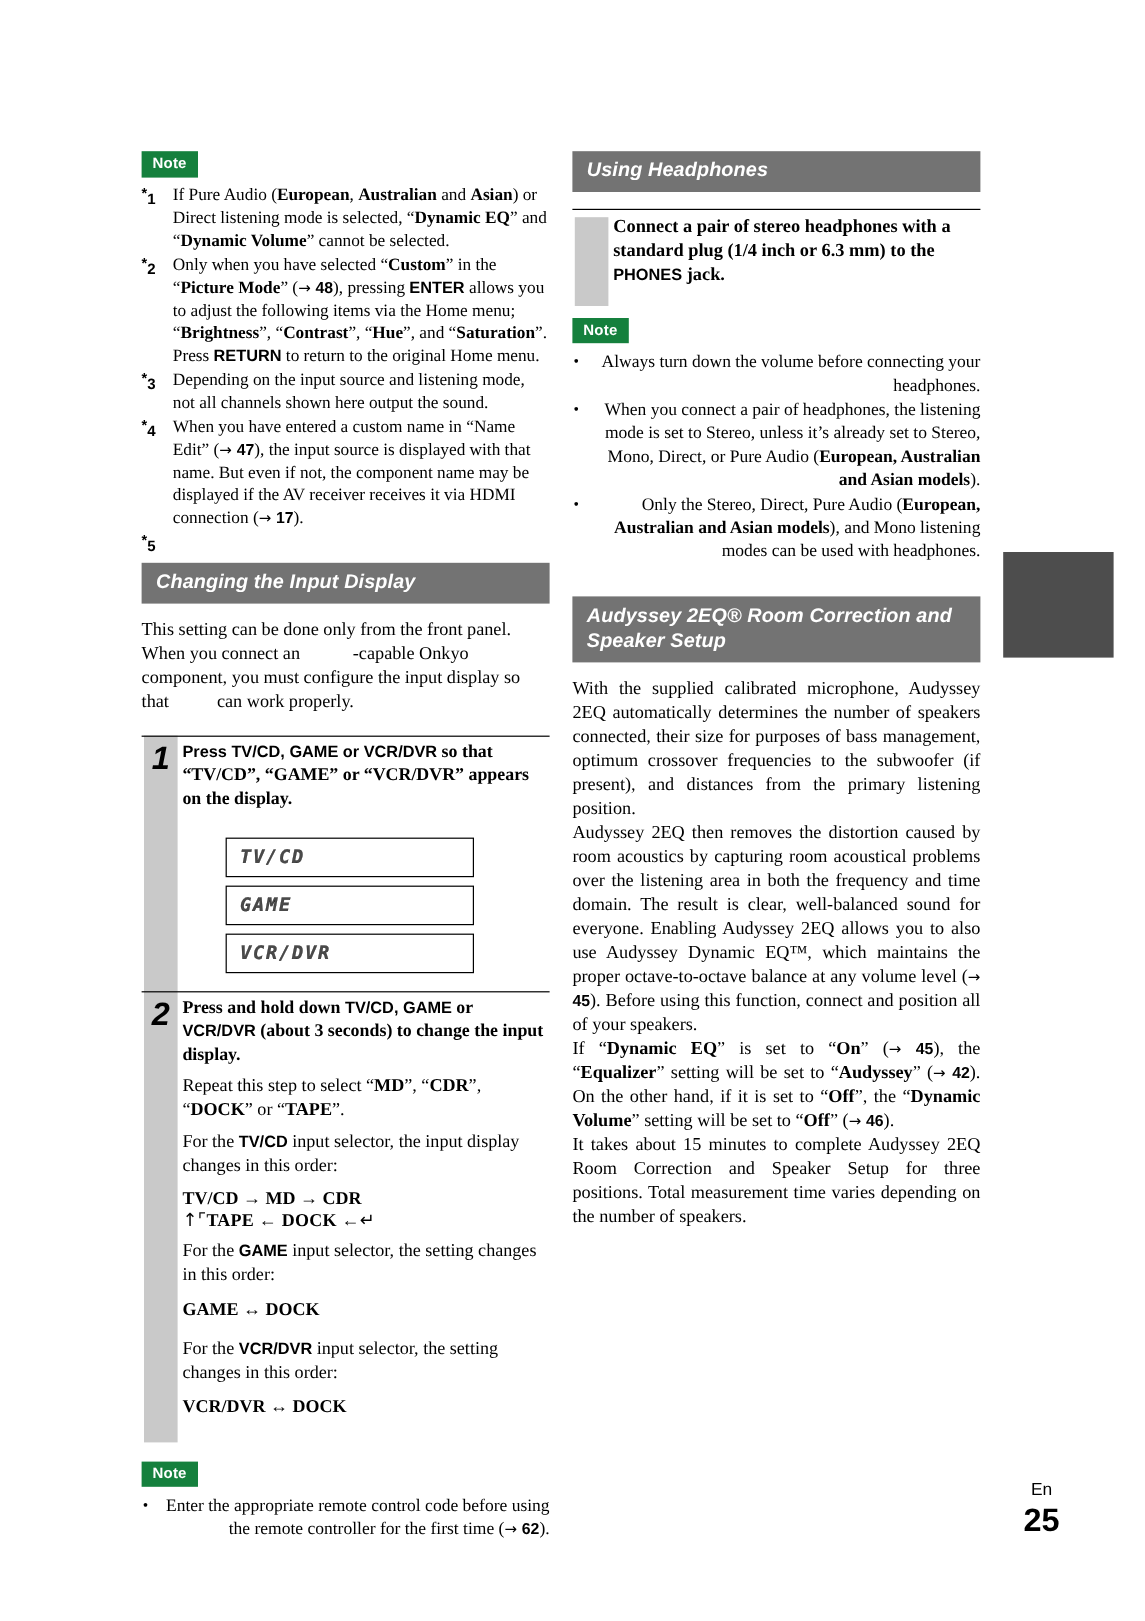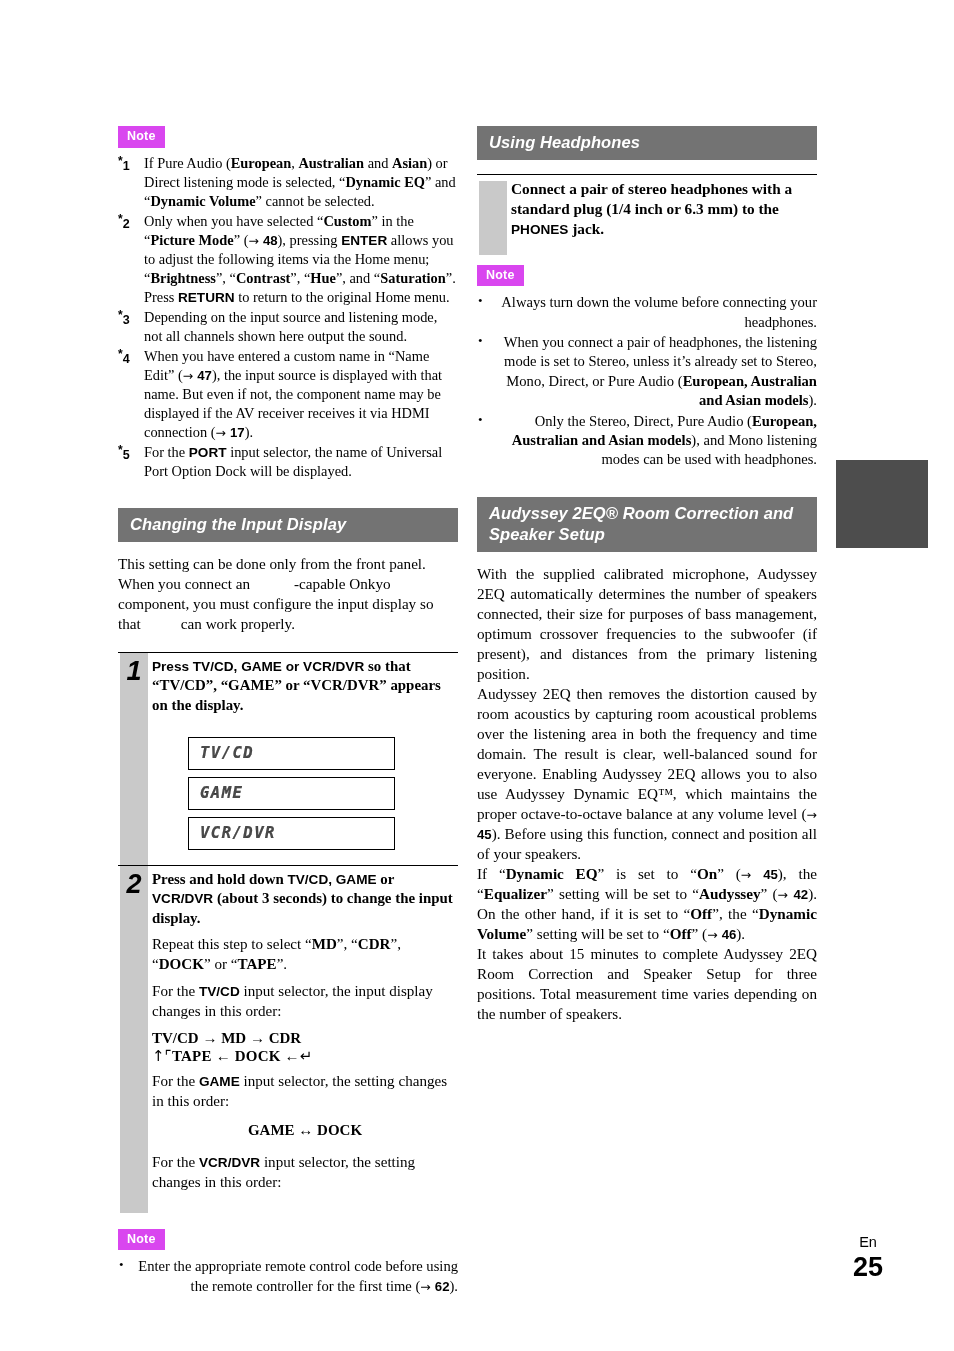--- a/index.html
+++ b/index.html
@@ -26,21 +26,21 @@
     position: absolute;
     top: 126px;
     width: 340px;
   }
   .col-left  { left: 118px; }
   .col-right { left: 477px; }
 
   
   .note-badge {
     display: inline-block;
-    background: #d946ef;
+    background: #15803d;
     color: #ffffff;
     font-family: "Liberation Sans", sans-serif;
     font-weight: bold;
     font-size: 12.5px;
     line-height: 1;
     padding: 4px 9px 5px 9px;
     letter-spacing: .2px;
   }
 
   
@@ -214,21 +214,21 @@
     font-size: 15px;
     margin: 9px 0 0 0;
     line-height: 1.16;
   }
   .flow .a { font-family: "DejaVu Sans", sans-serif; font-weight: normal; }
   .flow-row2 { letter-spacing: .2px; }
   .flow-simple {
     font-family: "Liberation Serif", serif;
     font-weight: bold;
     font-size: 15px;
-    text-align: center;
+    text-align: left;
     margin: 10px 0 0 0;
   }
 
   
   .callout {
     position: relative;
     margin-top: 14px;
     padding-left: 34px;
     border-top: 1.6px solid #000;
   }
@@ -293,21 +293,21 @@
 
   <div class="col col-left">
 
     <div class="note-badge">Note</div>
 
     <ol class="footnotes" id="footnote-list">
         <li><span class="fnum"><sup>*</sup>1</span><span>If Pure Audio (<b class="serif">European</b>, <b class="serif">Australian</b> and <b class="serif">Asian</b>) or Direct listening mode is selected, “<b class="serif">Dynamic EQ</b>” and “<b class="serif">Dynamic Volume</b>” cannot be selected.</span></li>
         <li><span class="fnum"><sup>*</sup>2</span><span>Only when you have selected “<b class="serif">Custom</b>” in the “<b class="serif">Picture Mode</b>” (<span class="ref"><span class="arr">→ </span>48</span>), pressing <span class="sans-b">ENTER</span> allows you to adjust the following items via the Home menu; “<b class="serif">Brightness</b>”, “<b class="serif">Contrast</b>”, “<b class="serif">Hue</b>”, and “<b class="serif">Saturation</b>”. Press <span class="sans-b">RETURN</span> to return to the original Home menu.</span></li>
         <li><span class="fnum"><sup>*</sup>3</span><span>Depending on the input source and listening mode, not all channels shown here output the sound.</span></li>
         <li><span class="fnum"><sup>*</sup>4</span><span>When you have entered a custom name in “Name Edit” (<span class="ref"><span class="arr">→ </span>47</span>), the input source is displayed with that name. But even if not, the component name may be displayed if the AV receiver receives it via HDMI connection (<span class="ref"><span class="arr">→ </span>17</span>).</span></li>
-        <li><span class="fnum"><sup>*</sup>5</span><span>For the <span class="sans-b">PORT</span> input selector, the name of Universal Port Option Dock will be displayed.</span></li>
+        <li><span class="fnum"><sup>*</sup>5</span></li>
       </ol>
 
     <div class="sp26"></div>
 
     <div class="sec-head">Changing the Input Display</div>
 
     <div class="sp12"></div>
 
     <p class="body-p nj">This setting can be done only from the front panel.</p>
     <p class="body-p nj">
@@ -348,20 +348,21 @@
             <span class="a">↑⌜</span><span id="flow-row2-text">TAPE ← DOCK ←</span><span class="a">↵</span>
           </div>
         </div>
 
         <p class="step-body" id="step2-game">For the <span class="sans-b">GAME</span> input selector, the setting changes in this order:</p>
         <div class="flow-simple">GAME ↔ DOCK</div>
 
         <div class="sp12"></div>
 
         <p class="step-body tight" id="step2-vcr">For the <span class="sans-b">VCR/DVR</span> input selector, the setting changes in this order:</p>
+        <div class="flow-simple">VCR/DVR ↔ DOCK</div>
 
         <div class="sp20"></div>
       </div>
     </div>
 
     <div class="sp16"></div>
 
     <div class="note-badge">Note</div>
     <ul class="bullets" id="bottom-notes">
         <li>Enter the appropriate remote control code before using the remote controller for the first time (<span class="ref"><span class="arr">→ </span>62</span>).</li>

